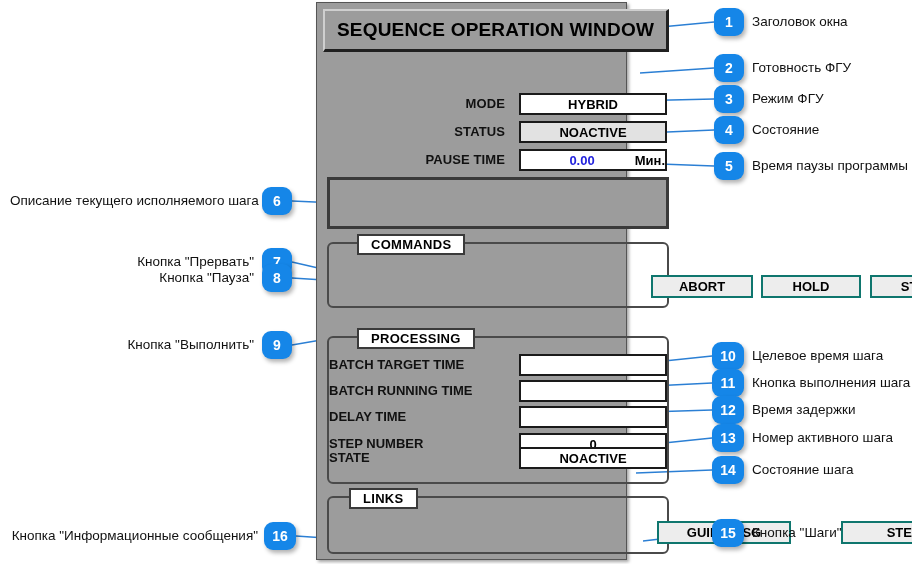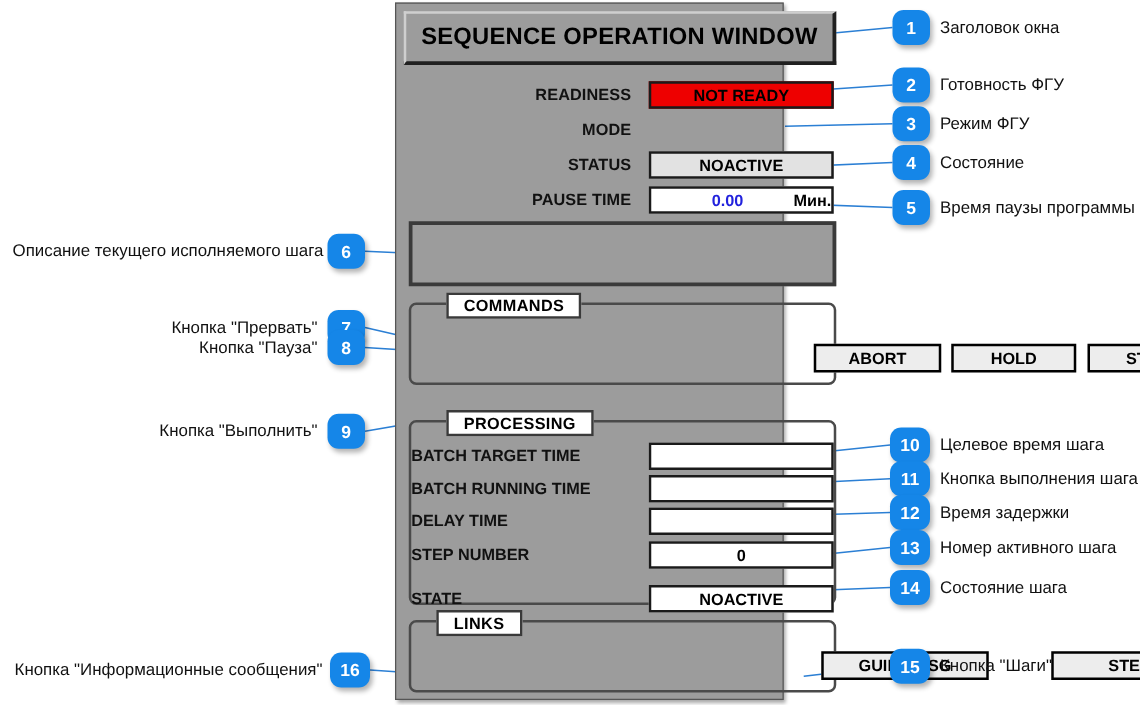--- a/index.html
+++ b/index.html
@@ -86,21 +86,21 @@
     display:flex;align-items:center;justify-content:center;
     font-size:13px;font-weight:bold;color:#000;
     padding:0 12px;
     letter-spacing:.3px;
   }
 
   
   .btn{
     position:absolute;height:23px;
     background:#ededed;
-    border:2px solid #000000;
+    border:2px solid #0f766e;
     box-sizing:border-box;
     display:flex;align-items:center;justify-content:center;
     font-size:13px;font-weight:bold;color:#000;
     cursor:pointer;
   }
 
   
   .prow{position:absolute;left:12px;width:330px;height:22px;}
   .plabel{
     position:absolute;left:0;top:0;height:22px;line-height:22px;
@@ -174,27 +174,24 @@
 
   <line x1="355" y1="540" x2="296" y2="536" stroke="#2b7fd4" stroke-width="1.4"></line>
 </svg>
 
 <div id="panel">
 
   <div id="titlebar">
     <span class="t">SEQUENCE OPERATION WINDOW</span>
   </div>
 
-  <div class="frow" style="top:62px;">
-    <div class="flabel">READINESS</div>
-    <div class="fbox red">NOT READY</div>
-  </div>
 
   <div class="frow" style="top:90px;">
     <div class="flabel">MODE</div>
+    <div class="fbox white">HYBRID</div>
   </div>
 
   <div class="frow" style="top:118px;">
     <div class="flabel">STATUS</div>
     <div class="fbox gray">NOACTIVE</div>
   </div>
 
   <div class="frow" style="top:146px;">
     <div class="flabel">PAUSE TIME</div>
     <div class="fbox split">
@@ -225,21 +222,21 @@
     <div class="pbox"></div>
   </div>
   <div class="prow" style="top:377px;">
     <div class="plabel">BATCH RUNNING TIME</div>
     <div class="pbox"></div>
   </div>
   <div class="prow" style="top:430px;">
     <div class="plabel">STEP NUMBER</div>
     <div class="pbox">0</div>
   </div>
-  <div class="prow" style="top:465px;">
+  <div class="prow" style="top:444px;">
     <div class="plabel">STATE</div>
     <div class="pbox">NOACTIVE</div>
   </div>
 
   <div class="group" style="left:10px;top:493px;width:342px;height:58px;"></div>
   <div class="group-title" style="left:32px;top:485px;">LINKS</div>
   <div class="btn" style="left:340px;top:518px;width:134px;">GUIDE MSG</div>
   <div class="btn" style="left:524px;top:518px;width:134px;">STEPS</div>
 </div>
 

